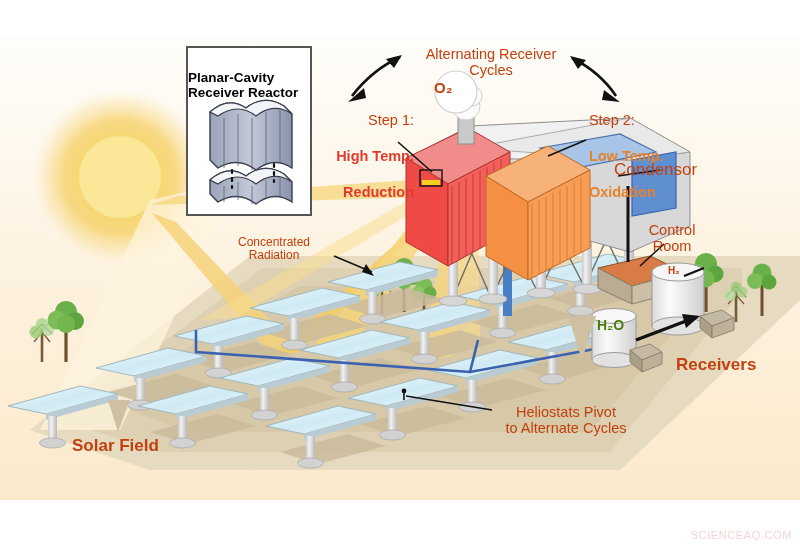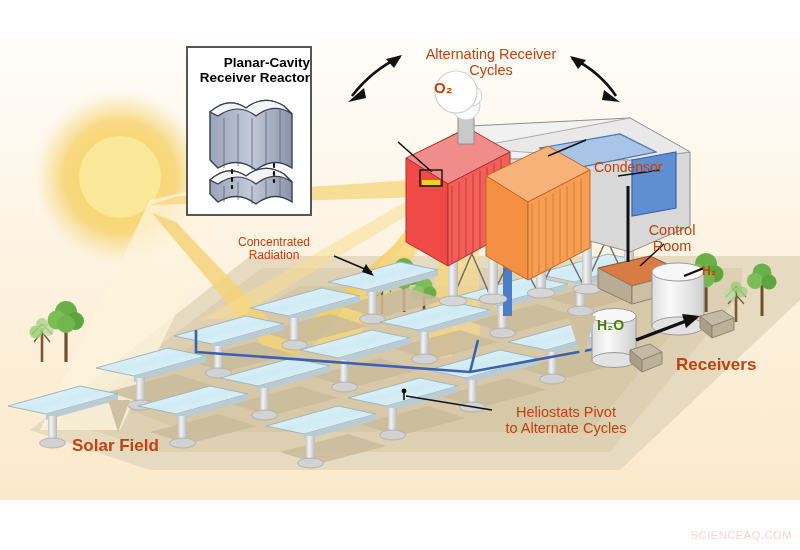--- a/index.html
+++ b/index.html
@@ -9,21 +9,21 @@
   svg#scene{position:absolute;inset:0;width:800px;height:550px;}
   .lbl{position:absolute;white-space:pre;line-height:1.12;}
   .blk{color:#c2410c;}
   .red{color:#e23b2e;}
   .org{color:#e8812b;}
   .blu{color:#4d7c0f;}
   .b{font-weight:bold;}
   .ctr{text-align:center;}
   #inset{position:absolute;left:186px;top:46px;width:126px;height:170px;
          background:#fff;border:2px solid #555;box-sizing:border-box;}
-  #inset .cap{position:absolute;top:7px;left:0;width:100%;text-align:right;
+  #inset .cap{position:absolute;top:22px;left:0;width:100%;text-align:left;
               font-size:13.5px;font-weight:bold;color:#000;line-height:1.14;}
   #wm{position:absolute;right:8px;bottom:9px;font-size:11px;letter-spacing:.6px;
       color:#f2d6d6;font-family:"Liberation Sans",sans-serif;}
 </style>
 </head>
 <body>
 
 <div id="stage">
 
 <svg id="scene" viewBox="0 0 800 550">
@@ -409,28 +409,38 @@
       </g>
     </g>
   </svg>
 </div>
 
 <div class="lbl blk ctr" style="left:386px;top:46px;width:210px;font-size:14.5px;"><span>Alternating Receiver</span>
 <span>Cycles</span></div>
 
 <div class="lbl blk b" style="left:434px;top:80px;font-size:15px;">O₂</div>
 
-
-
-<div class="lbl blk" style="left:594px;top:160px;font-size:14px;">Condensor</div>
+<div class="lbl" style="left:322px;top:93px;width:92px;text-align:right;">
+  <span class="blk" style="font-size:14.5px;">Step 1:</span><br>
+  <span class="red b" style="font-size:14.5px;">High Temp.</span><br>
+  <span class="red b" style="font-size:14.5px;">Reduction</span>
+</div>
+
+<div class="lbl" style="left:580px;top:93px;width:110px;text-align:left;">
+  <span class="blk" style="font-size:14.5px;">Step 2:</span><br>
+  <span class="org b" style="font-size:14.5px;">Low Temp.</span><br>
+  <span class="org b" style="font-size:14.5px;">Oxidation</span>
+</div>
+
+<div class="lbl blk" style="left:614px;top:160px;font-size:17px;">Condensor</div>
 
 <div class="lbl blk ctr" style="left:632px;top:206px;width:80px;font-size:14.5px;margin-top:16px;"><span>Control</span>
 <span>Room</span></div>
 
-<div class="lbl blk b" style="left:668px;top:265px;font-size:12px;margin-left:34px;">H₂</div>
+<div class="lbl blk b" style="left:668px;top:265px;font-size:10px;">H₂</div>
 
 <div class="lbl blu b" style="left:597px;top:318px;font-size:14px;">H₂O</div>
 
 <div class="lbl blk b" style="left:676px;top:355px;font-size:17px;">Receivers</div>
 
 <div class="lbl blk ctr" style="left:204px;top:236px;width:140px;font-size:12px;"><span>Concentrated</span>
 <span>Radiation</span></div>
 
 <div class="lbl blk ctr" style="left:486px;top:404px;width:160px;font-size:14.5px;"><span>Heliostats Pivot</span>
 <span>to Alternate Cycles</span></div>

